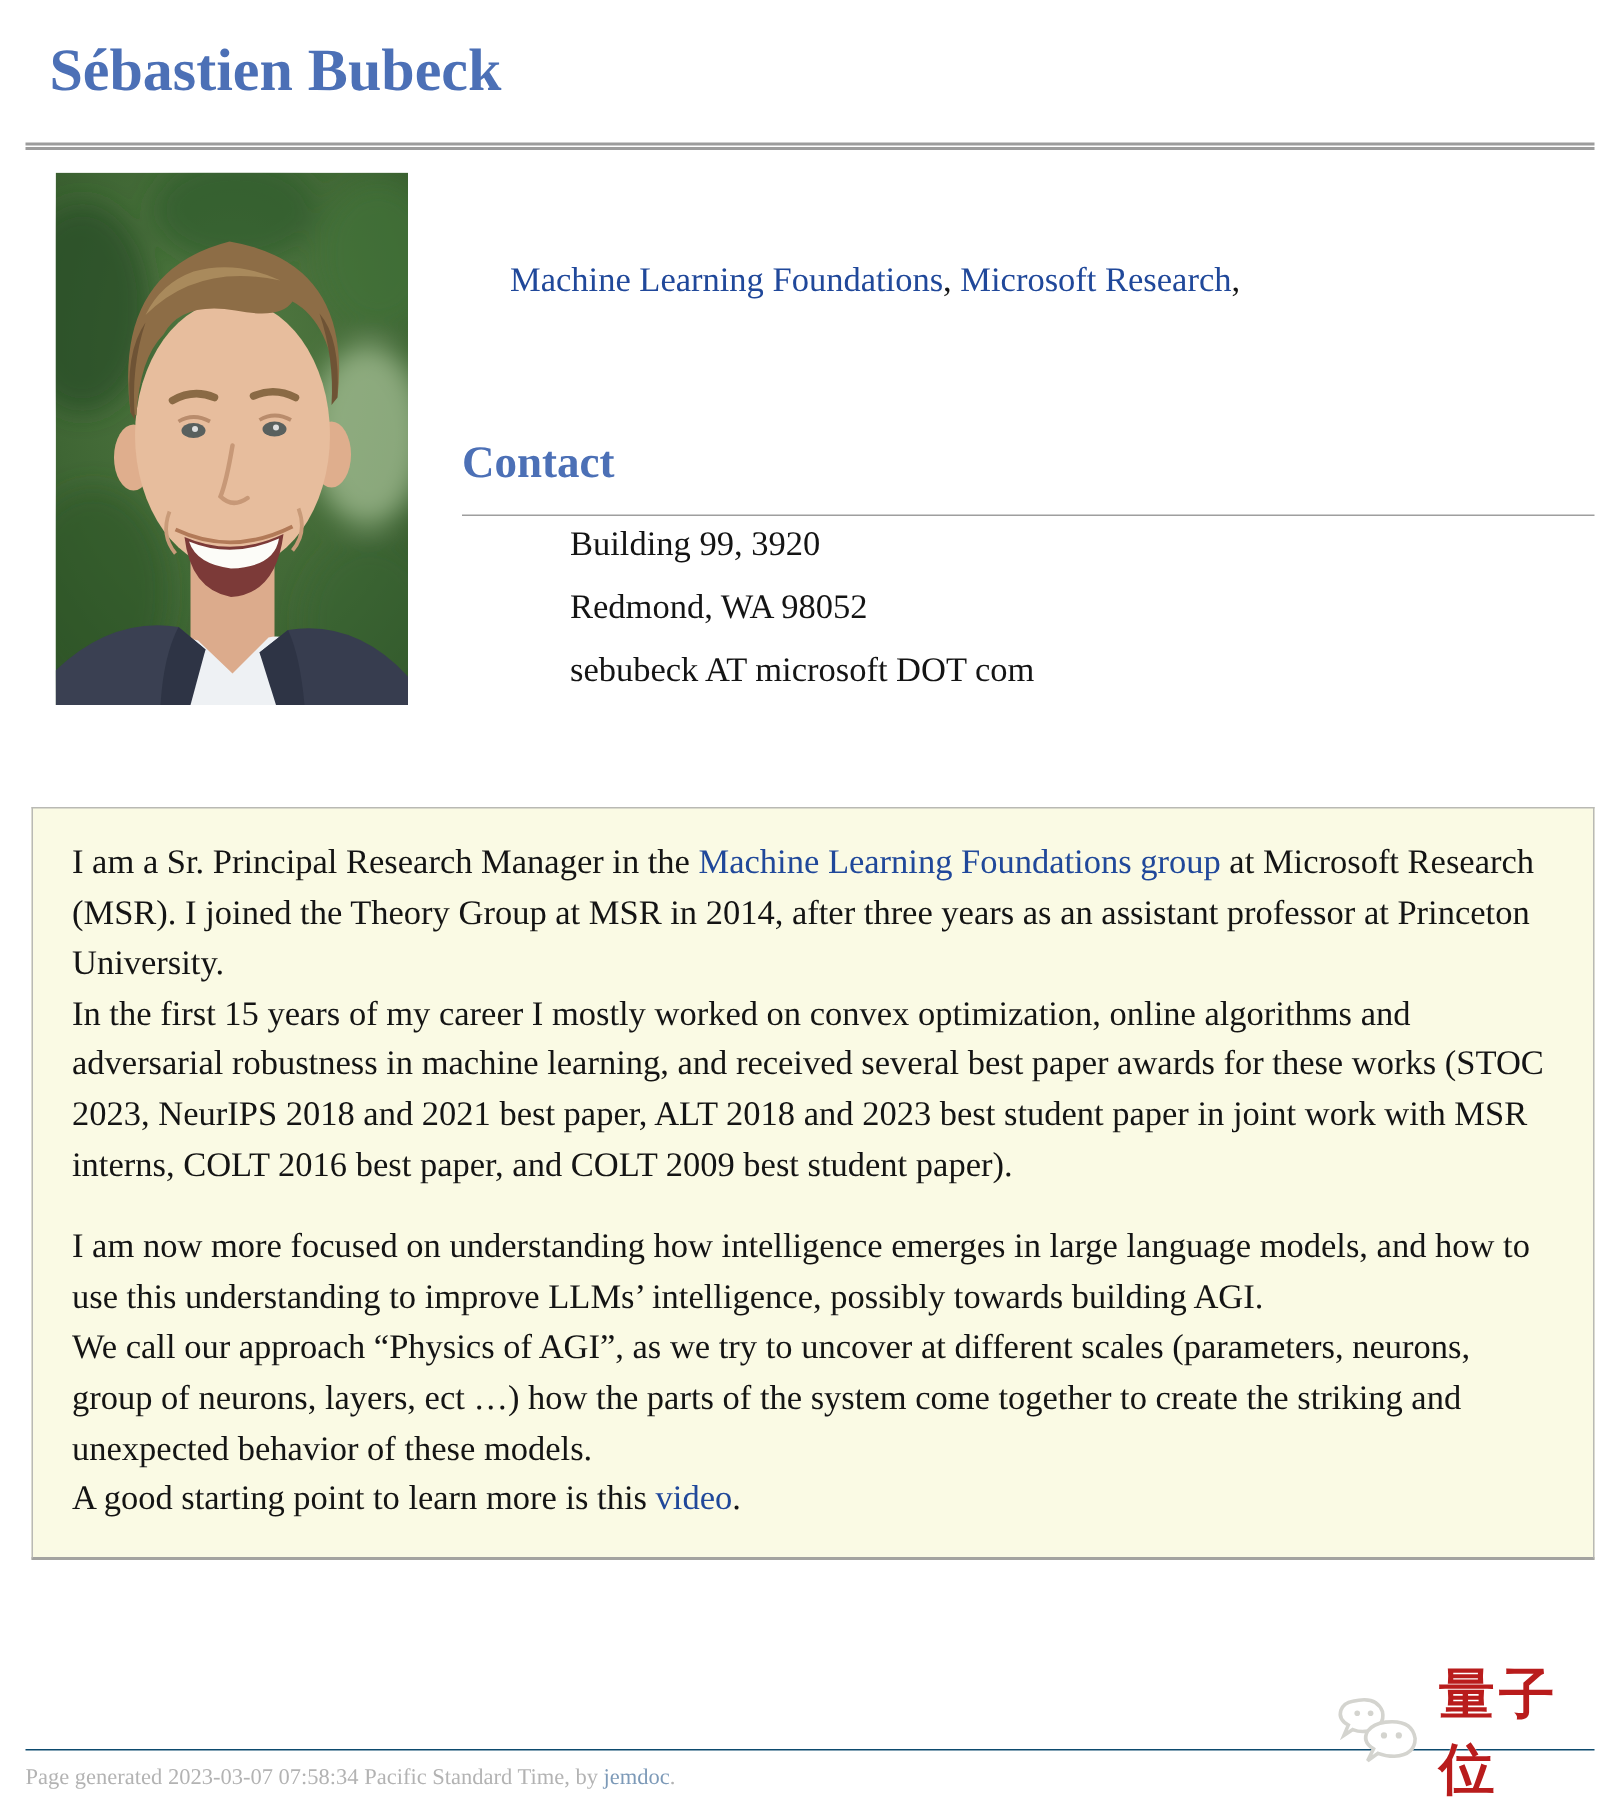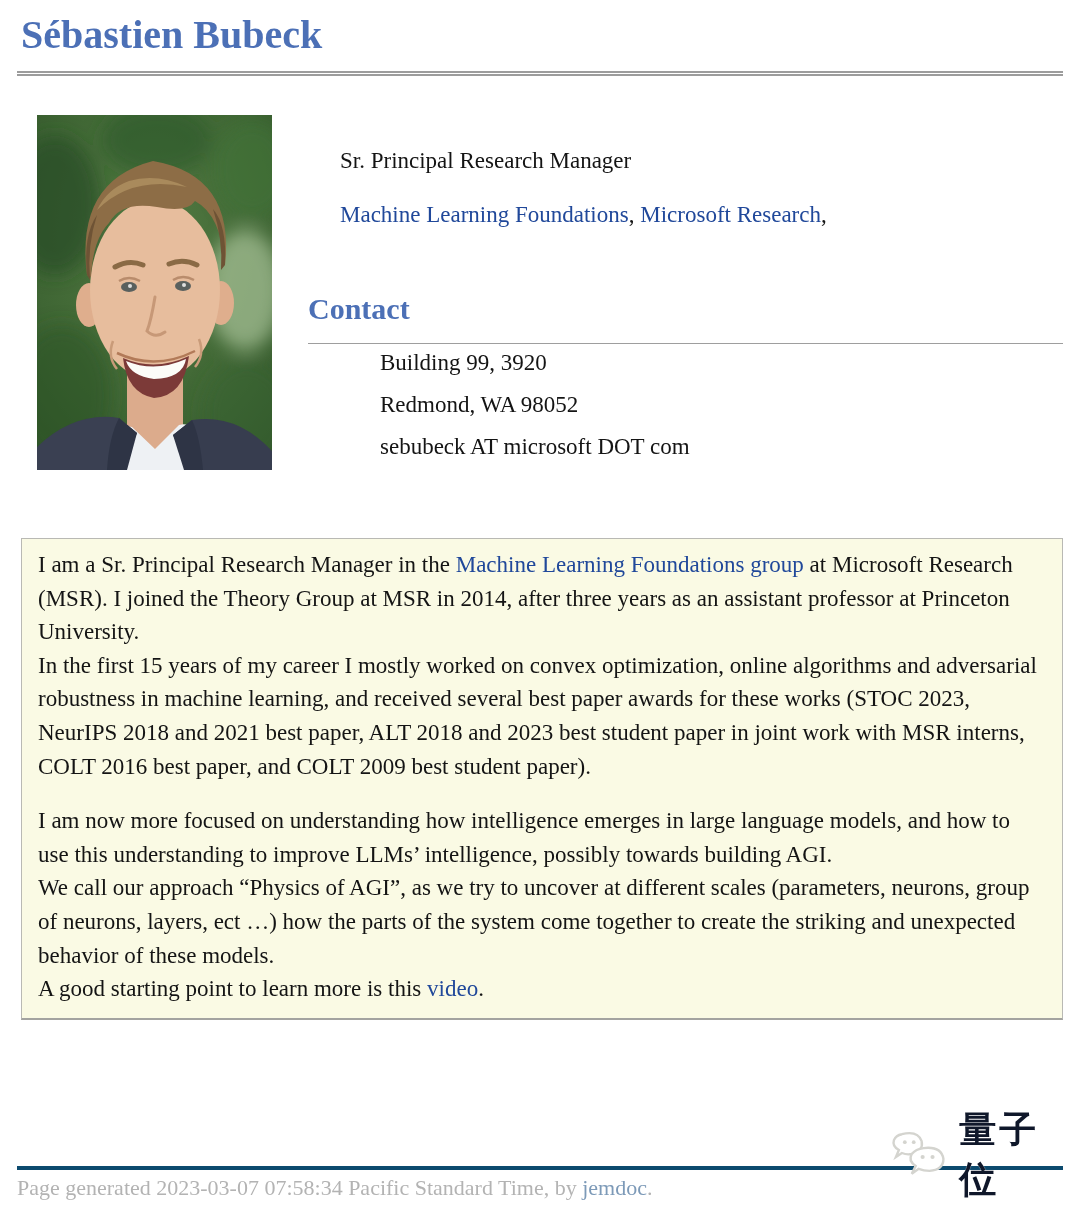--- a/index.html
+++ b/index.html
@@ -16,21 +16,21 @@
   html,body{margin:0;padding:0;}
   body{
     width:1080px;height:1207px;background:#ffffff;position:relative;overflow:hidden;
     font-family:"Liberation Serif","DejaVu Serif",serif;color:var(--text-black);
   }
   #page{position:absolute;inset:0;}
 
   
   #header{position:absolute;left:17px;top:8px;width:1046px;padding-bottom:9px;
           border-bottom:5px double var(--rule-gray);}
-  #header h1{margin:4px;font-size:40px;line-height:46px;font-weight:bold;color:var(--heading-blue);}
+  #header h1{margin:16px;font-size:40px;line-height:46px;font-weight:bold;color:var(--heading-blue);}
 
   
   #photo{position:absolute;left:37px;top:115px;width:235px;height:355px;overflow:hidden;}
   #photo svg{display:block;}
 
   
   #intro{position:absolute;left:340px;top:147px;width:620px;font-size:23px;}
   #intro .role{margin:0 0 12px 0;line-height:28px;}
   #intro .affil{line-height:31px;margin-top:24px;}
   a.lnk{color:var(--link-blue);text-decoration:none;cursor:pointer;}
@@ -41,36 +41,36 @@
     padding-bottom:18px;border-bottom:1px solid #9e9e9e;}
   #contact-lines{position:absolute;left:340px;top:342px;width:700px;
     font-size:23px;line-height:42px;margin-left:40px;}
 
   
   #bio{position:absolute;left:21px;top:538px;width:1042px;
     background:var(--bio-bg);
     border:1px solid var(--bio-border);border-bottom:2px solid #a3a3a0;
     padding:9px 16px 12px 16px;
     font-size:23px;line-height:33.6px;}
-  #bio p{margin:0;white-space:pre-line;}
+  #bio p{margin:10px;white-space:pre-line;}
   #bio p.first{margin-bottom:21px;}
 
   
   #footer{position:absolute;left:17px;top:1166px;width:1046px;
-    border-top:4px solid #0c4a6e;padding-top:5px;
-    font-size:22px;line-height:26px;color:var(--footer-fg);}
+    border-top:1px solid #0c4a6e;padding-top:5px;
+    font-size:15px;line-height:26px;color:var(--footer-fg);}
   #footer a.lnk{color:var(--footer-link);}
 
   
   #watermark{position:absolute;left:888px;top:1124px;width:190px;height:62px;
     display:flex;align-items:center;z-index:5;}
   #watermark .wm-text{
     font-family:"DejaVu Sans","Liberation Sans",sans-serif;
     font-size:37px;font-weight:bold;letter-spacing:3px;
-    color:#0f172a;text-shadow:0 0 1px #ffffff;user-select:none;}
+    color:#b91c1c;text-shadow:0 0 1px #ffffff;user-select:none;}
 </style>
 </head>
 <body>
 
 <div id="page">
 
   <div id="header">
     <h1>Sébastien Bubeck</h1>
   </div>
 
@@ -134,21 +134,20 @@
       <path d="M86 243 Q118 257 152 241 Q147 281 117 283 Q90 278 86 243 Z" fill="#7c3a38"></path>
       <path d="M89 246 Q118 258 149 244 Q146 263 117 264 Q94 261 89 246 Z" fill="#fcfcf8"></path>
       <path d="M80 238 Q118 256 158 236" stroke="#b27a58" stroke-width="2.5" fill="none"></path>
 
       <path d="M76 226 Q70 242 80 254" stroke="#c99b79" stroke-width="2.5" fill="none"></path>
       <path d="M162 224 Q168 240 158 252" stroke="#c99b79" stroke-width="2.5" fill="none"></path>
     </svg>
   </div>
 
   <div id="intro">
-    <div class="role">Sr. Principal Research Manager</div>
     <div class="affil"><a class="lnk" href="#">Machine Learning Foundations</a><span>, </span><a class="lnk" href="#">Microsoft Research</a><span>,</span></div>
   </div>
 
   <div id="contact-heading">Contact</div>
   <div id="contact-lines">
     <div>Building 99, 3920</div>
     <div>Redmond, WA 98052</div>
     <div>sebubeck AT microsoft DOT com</div>
   </div>
 

